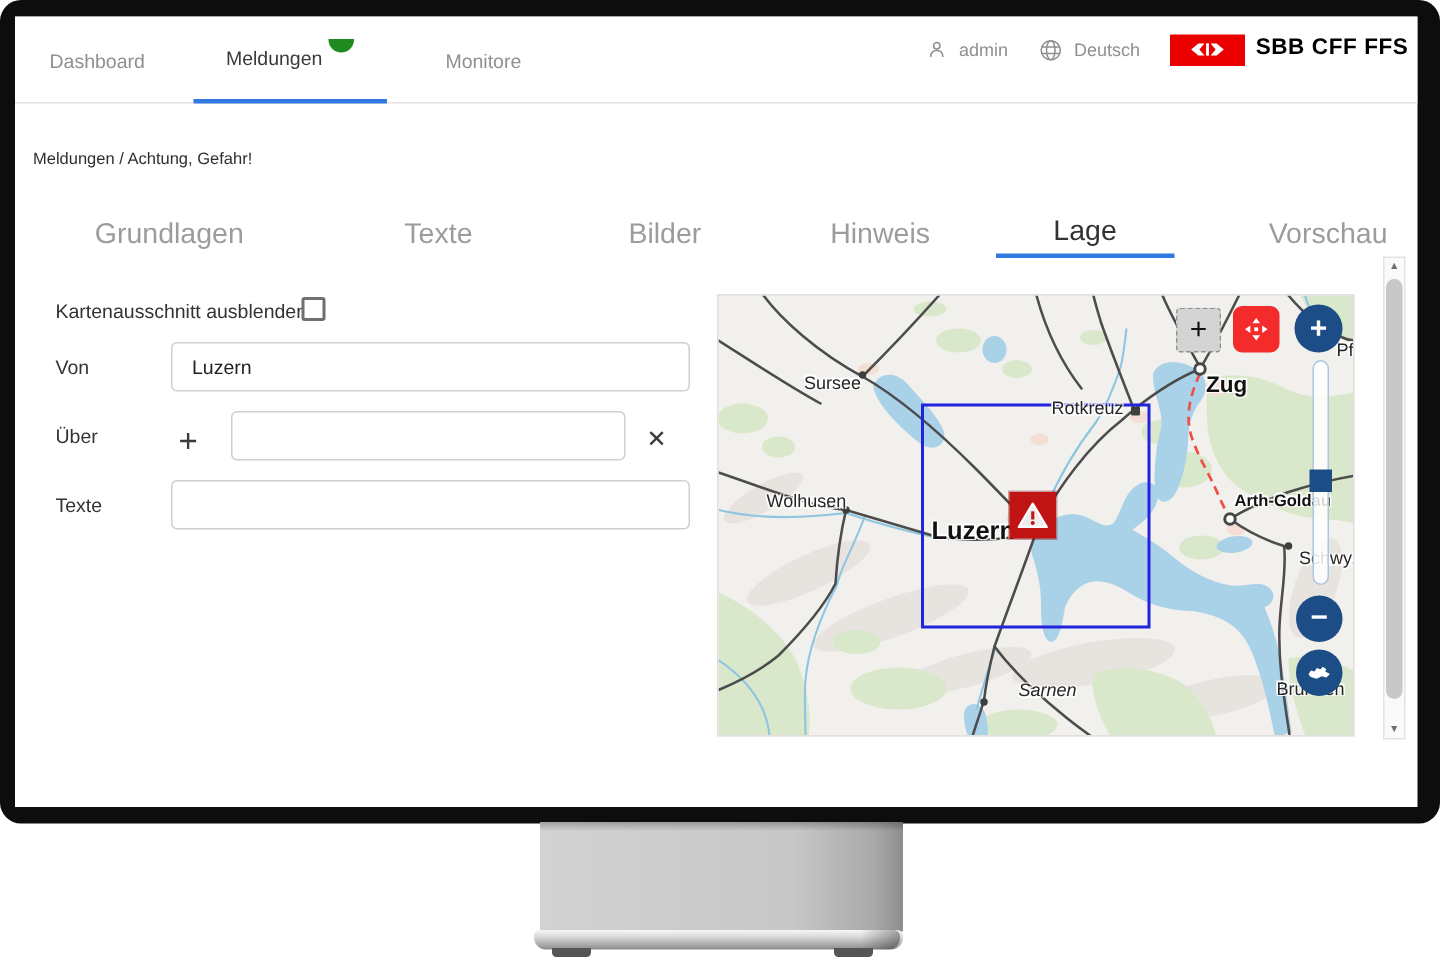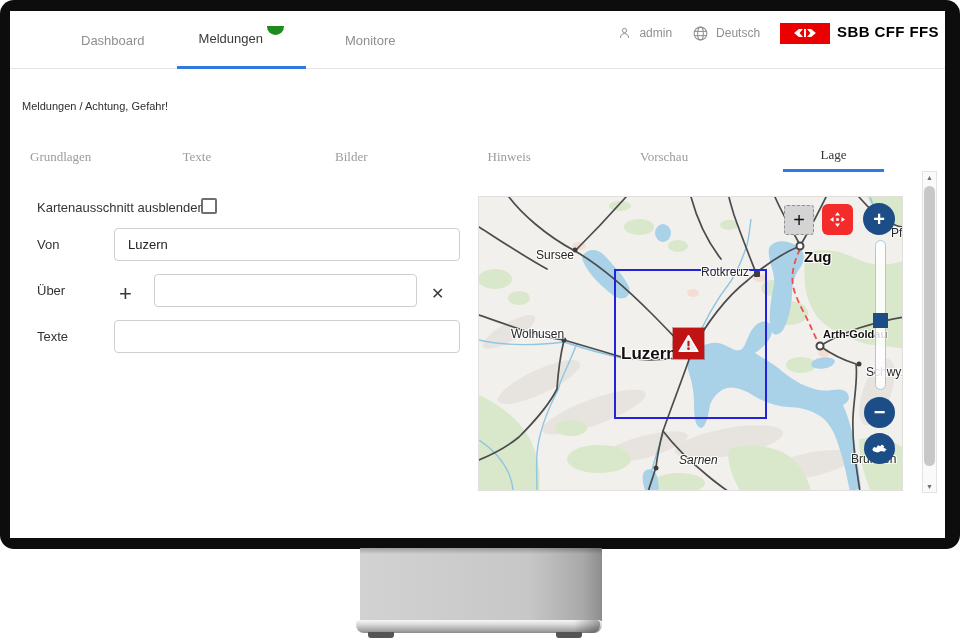--- a/index.html
+++ b/index.html
@@ -13,37 +13,37 @@
     background: linear-gradient(90deg, #d2d2d2 0%, #c7c7c7 70%, #a9a9a9 92%, #8d8d8d 100%); }
   .stand-neck::before { content:""; position:absolute; left:0; top:0; width:100%; height:6px; background:linear-gradient(180deg, rgba(0,0,0,.25), rgba(0,0,0,0)); }
   .stand-base { position:absolute; left:356px; top:620px; width:246px; height:13px; border-radius:4px 4px 8px 8px;
     background: linear-gradient(180deg, #f7f7f7 0%, #d9d9d9 35%, #a5a5a5 80%, #8a8a8a 100%); }
   .stand-base::after { content:""; position:absolute; right:2px; top:0; width:26px; height:100%; border-radius:0 4px 8px 0; background:linear-gradient(90deg, rgba(0,0,0,0), rgba(0,0,0,.35)); }
   .foot { position:absolute; top:632px; width:26px; height:6px; background:#555; border-radius:0 0 3px 3px; }
   .foot.l { left:368px; } .foot.r { left:556px; }
 
   
   .app-header { position:absolute; left:0; top:0; width:100%; height:58px; border-bottom:1px solid #e3e3e3; background:#fff; }
-  .nav { position:absolute; left:23px; top:0; height:58px; display:flex; align-items:stretch;margin-left:48px; }
+  .nav { position:absolute; left:23px; top:0; height:58px; display:flex; align-items:stretch; }
   .nav-item { display:flex; align-items:center; font-size:13px; color:#8f8f8f; cursor:pointer; position:relative; }
   div.nav-item:nth-of-type(1) { margin-right:32px; }
   div.nav-item:nth-of-type(2) { margin-right:39px; }
   .nav-item.active { color:#3a3a3a; padding:0 22px; border-bottom:3px solid #3178e0; }
   .nav-badge { display:inline-block; width:17px; height:9px; background:#1f8b1f; border-radius:0 0 9px 9px; margin-left:4px; position:relative; top:-8px; }
   .hdr-right { position:absolute; right:6px; top:0; height:44px; display:flex; align-items:center; gap:20px; }
   .hdr-group { display:flex; align-items:center; gap:7px; color:#8f8f8f; font-size:12px; cursor:pointer; }
   .sbb-logo { display:flex; cursor:default; }
   .sbb-flag { width:50px; height:21px; background:#eb0000; display:flex; align-items:center; justify-content:center; }
   .sbb-word { font-size:15px; font-weight:bold; color:#000; margin-left:7px; letter-spacing:.4px; }
 
   .breadcrumb { position:absolute; left:12px; top:89px; font-size:11px; color:#2e2e2e; }
 
   
   .tabs { position:absolute; left:10px; top:130px; width:915px; height:31px; display:flex; }
-  .tab { flex:1; display:flex; justify-content:flex-start; font-size:13px; color:#9c9c9c; cursor:pointer;font-family:Liberation Serif, serif; }
+  .tab { flex:1; display:flex; justify-content:flex-end; font-size:19px; color:#9c9c9c; cursor:pointer; }
   .tab-inner { display:flex; align-items:center; padding:0 10px; }
   .tab.active { color:#333; }
   .tab.active .tab-inner { padding:0 38px; border-bottom:3px solid #3178e0; }
 
   
   .f-label { position:absolute; font-size:13px; color:#333; }
   .f-input { position:absolute; height:33px; border:1px solid #cfcfcf; border-radius:4px; background:#fff; font-size:13px; color:#222; padding:0 13px; font-family:"Liberation Sans",sans-serif; outline:none; }
   .chk { position:absolute; left:191px; top:187px; width:16px; height:16px; appearance:none; -webkit-appearance:none; border:2px solid #6f6f6f; border-radius:2px; background:#fff; cursor:pointer; }
   .icon-btn { position:absolute; font-size:19px; color:#3a3a3a; cursor:pointer; line-height:1; font-weight:300; }
 
@@ -148,26 +148,26 @@
         </div>
 
         <div class="tab">
           <span class="tab-inner">Bilder</span>
         </div>
 
         <div class="tab">
           <span class="tab-inner">Hinweis</span>
         </div>
 
-        <div class="tab">
-          <span class="tab-inner">Vorschau</span>
-        </div>
-
         <div class="tab active">
           <span class="tab-inner">Lage</span>
+        </div>
+
+        <div class="tab">
+          <span class="tab-inner">Vorschau</span>
         </div>
       </div>
 
     <span class="f-label" style="left:27px; top:189px;">Kartenausschnitt ausblenden</span>
     <input type="checkbox" class="chk" style="">
 
     <span class="f-label" style="left:27px; top:226px;">Von</span>
     <input class="f-input" style="left: 104px; top: 217px; width: 346px;" value="Luzern">
 
     <span class="f-label" style="left:27px; top:272px;">Über</span>

